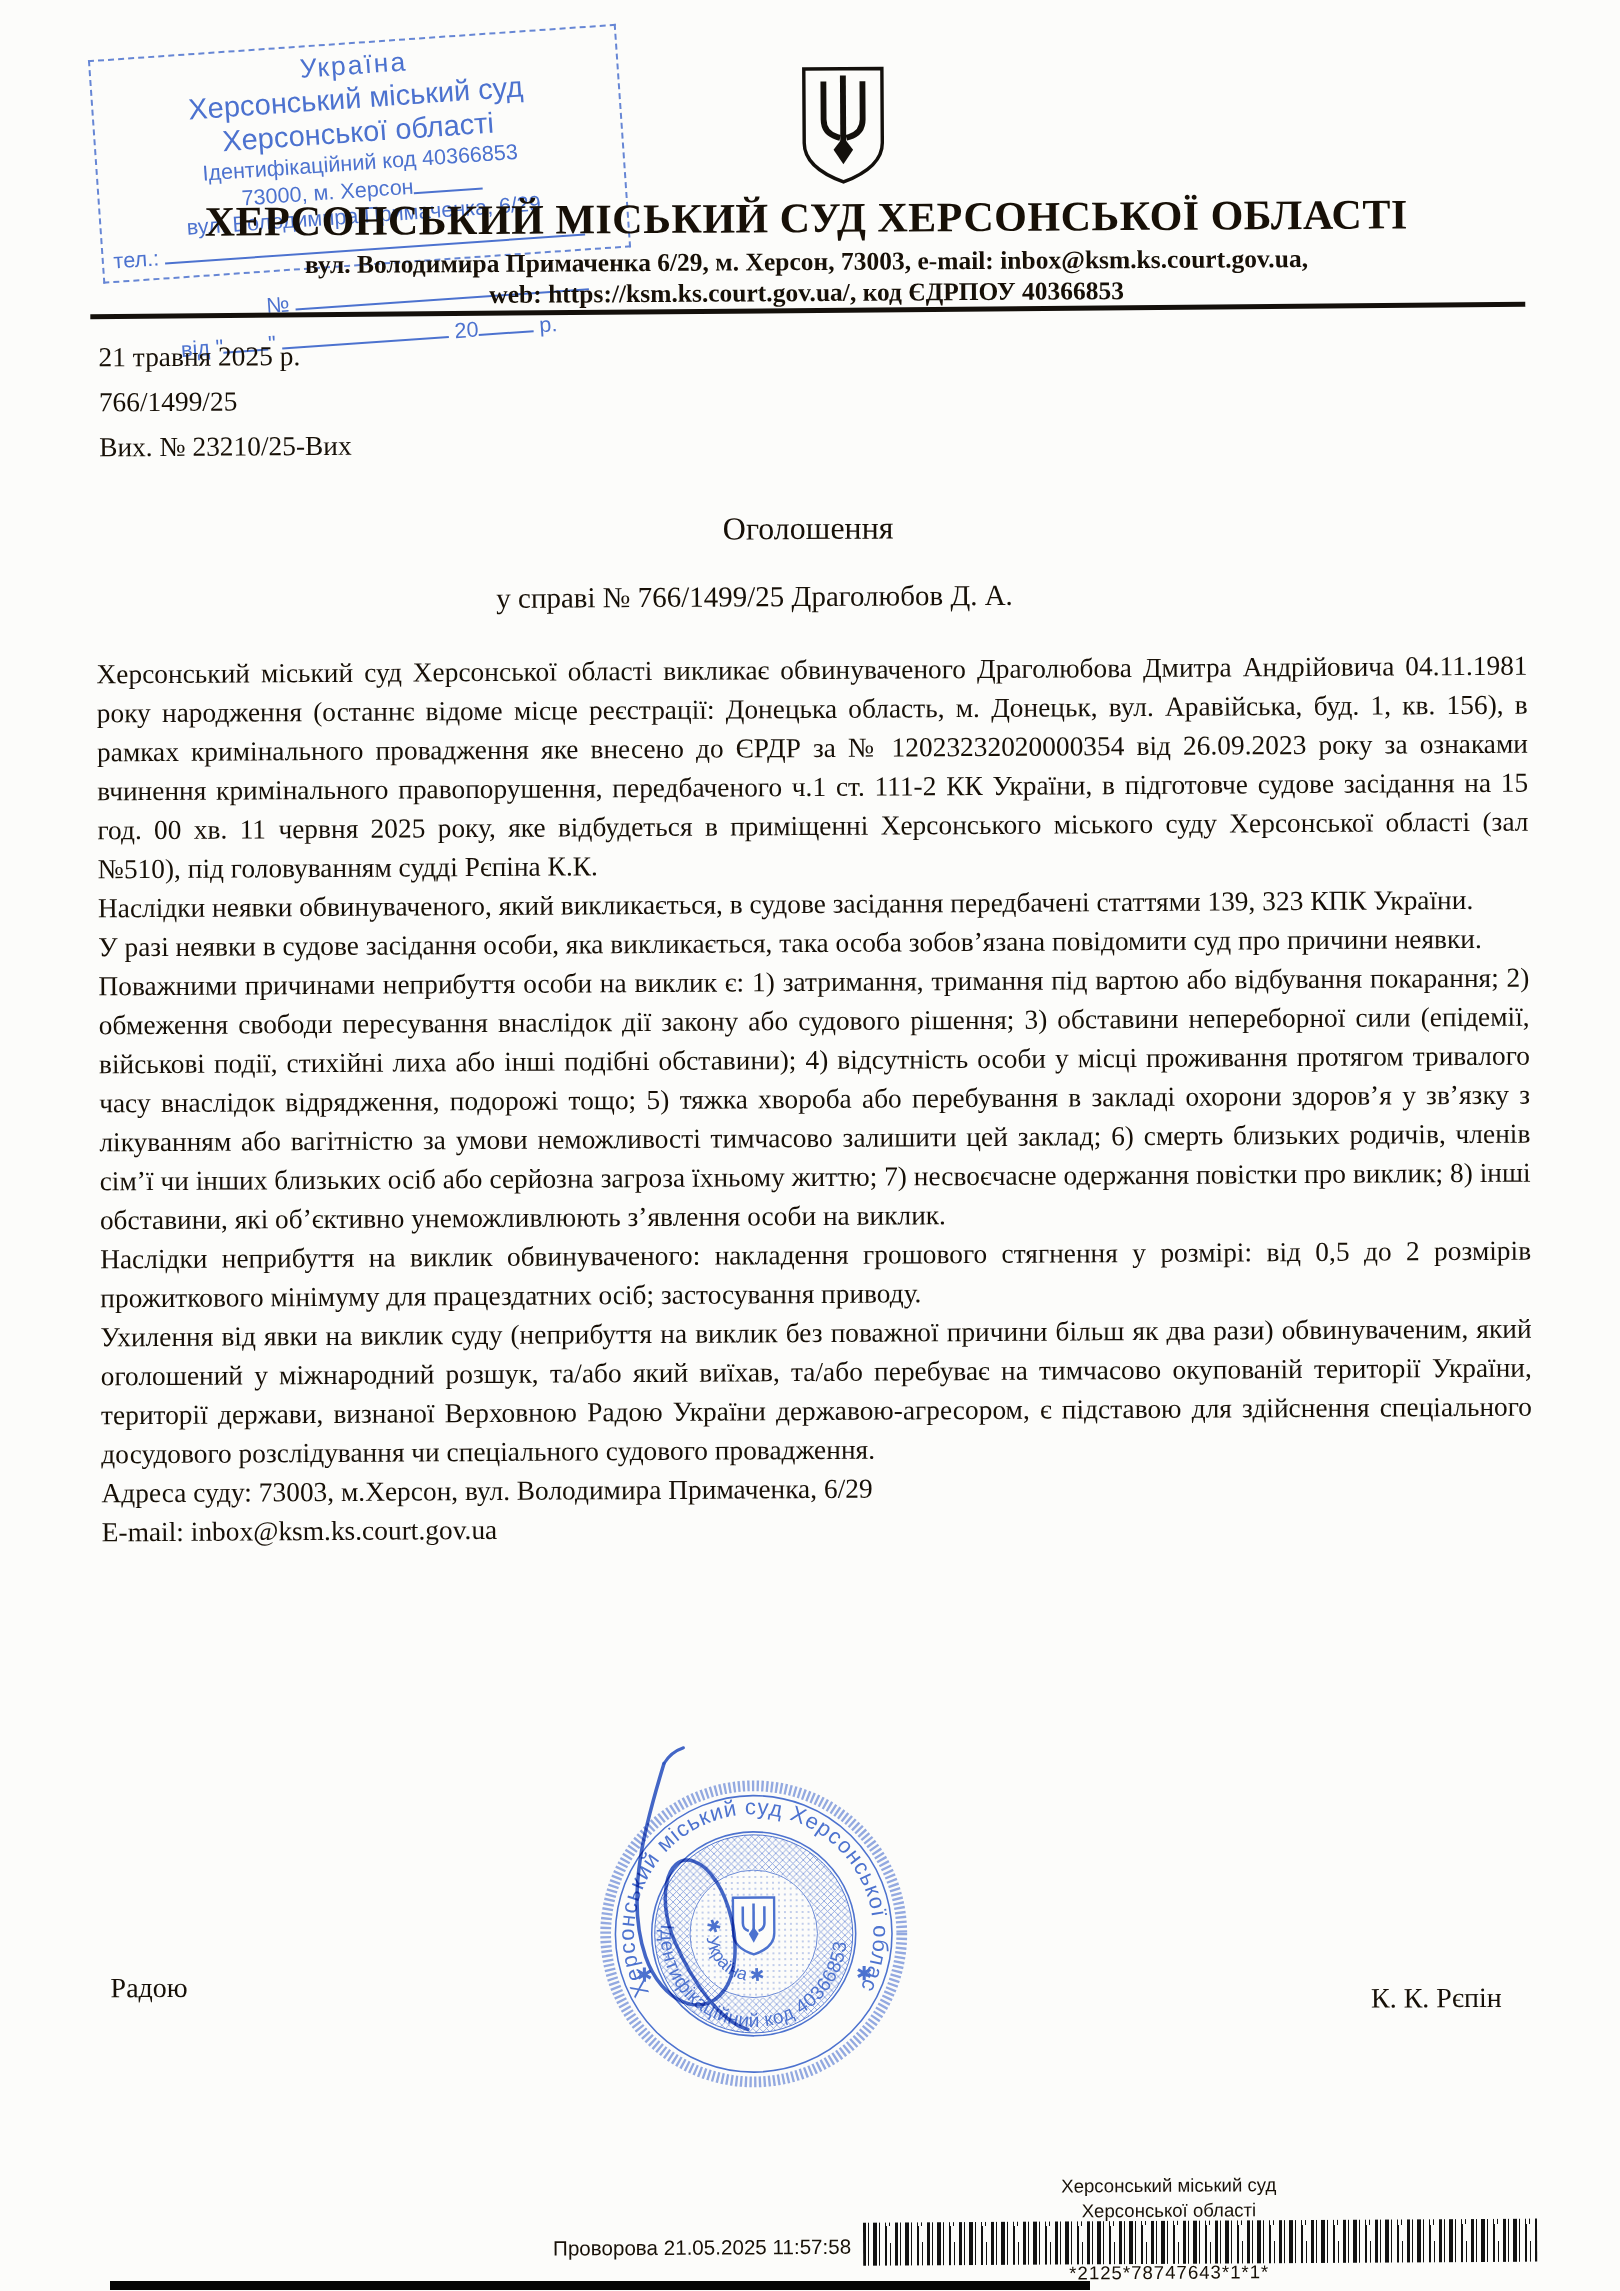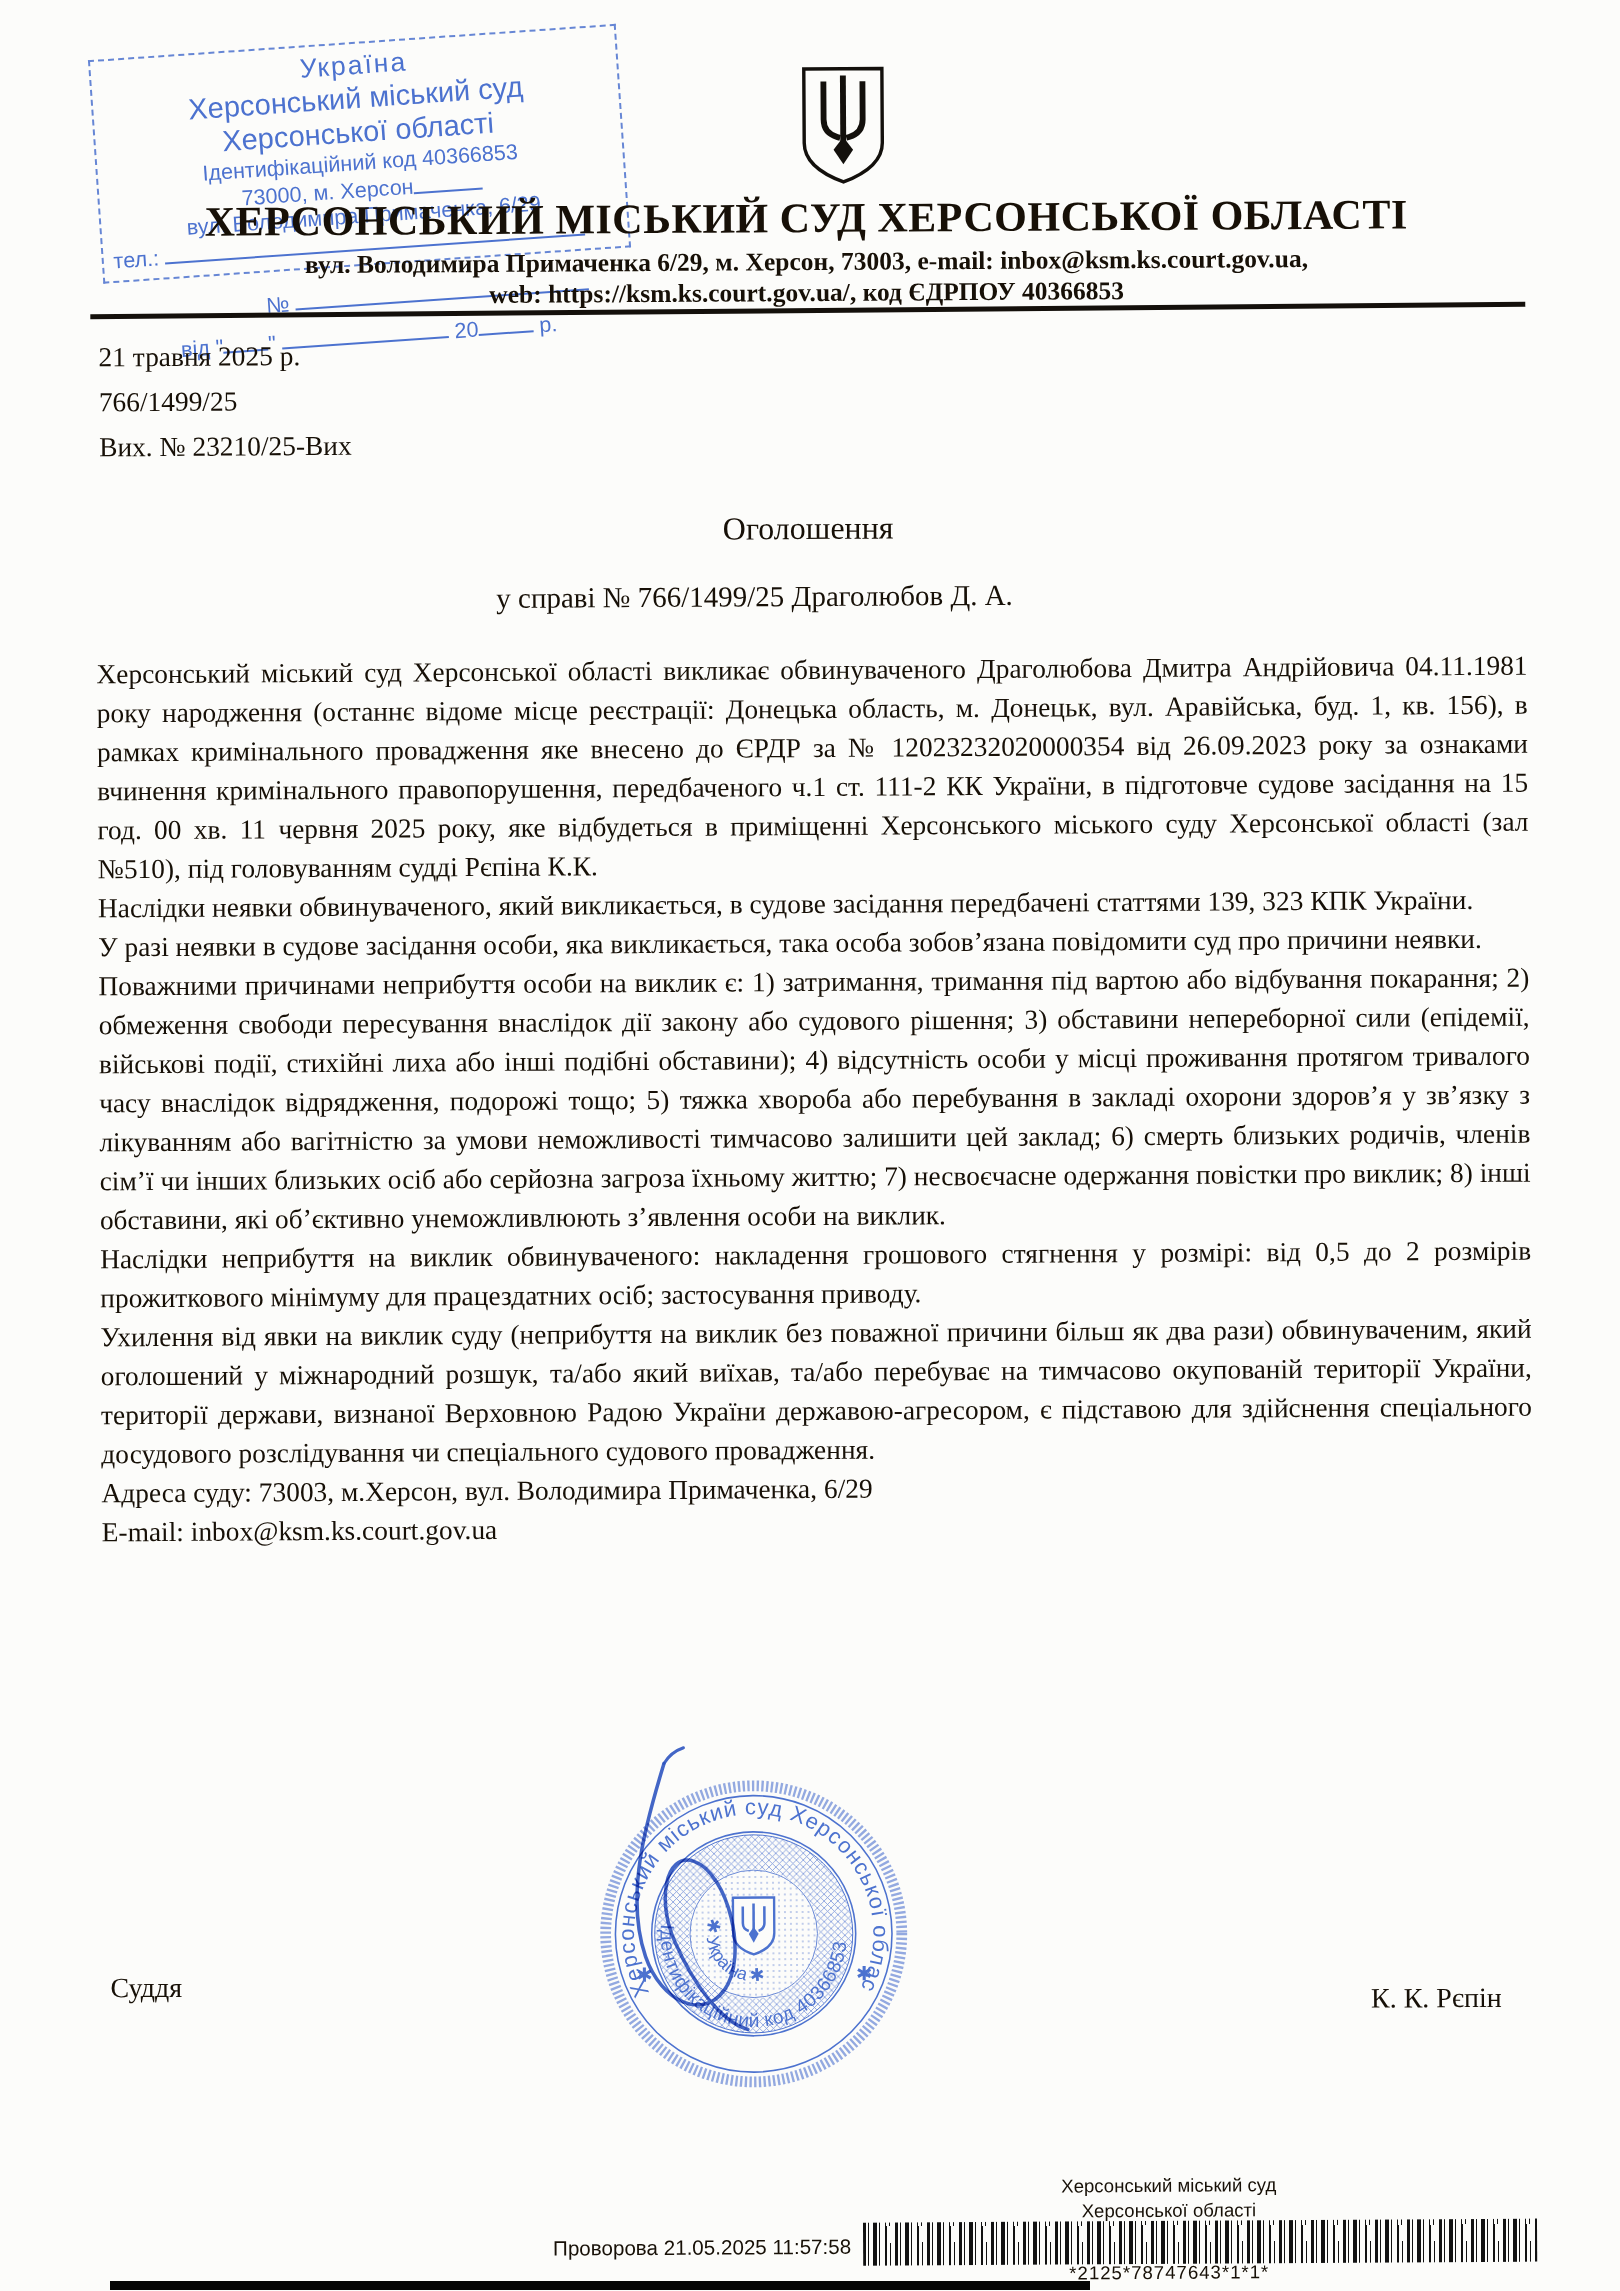--- a/index.html
+++ b/index.html
@@ -181,21 +181,21 @@
         </g>
         <path d="M180 173 l-5 7 l5 9 l5 -9 z" fill="#3d66cb"></path>
       </g>
     </svg>
 
     <svg class="signat" width="392" height="333" viewBox="0 0 400 340">
       <path d="M112 18 C 96 70 70 150 92 215 C 108 262 150 280 172 250 C 198 215 176 130 142 118 C 112 108 104 160 122 200 C 140 242 168 282 196 290" fill="none" stroke="#2f55c0" stroke-width="3.6" stroke-linecap="round" opacity="0.9"></path>
       <path d="M112 18 C 118 8 126 4 132 2" fill="none" stroke="#2f55c0" stroke-width="3" stroke-linecap="round" opacity="0.9"></path>
     </svg>
 
-    <div class="judge-label">Суддя</div>
+    <div class="judge-label">Радою</div>
     <div class="judge-name">К. К. Рєпін</div>
 
     <div class="foot foot-court">
       <div>Херсонський міський суд</div>
       <div>Херсонської області</div>
     </div>
     <div class="foot foot-operator">Проворова 21.05.2025 11:57:58</div>
     <div class="foot barcode"></div>
     <div class="foot barcode-caption">*2125*78747643*1*1*</div>
   </div>

